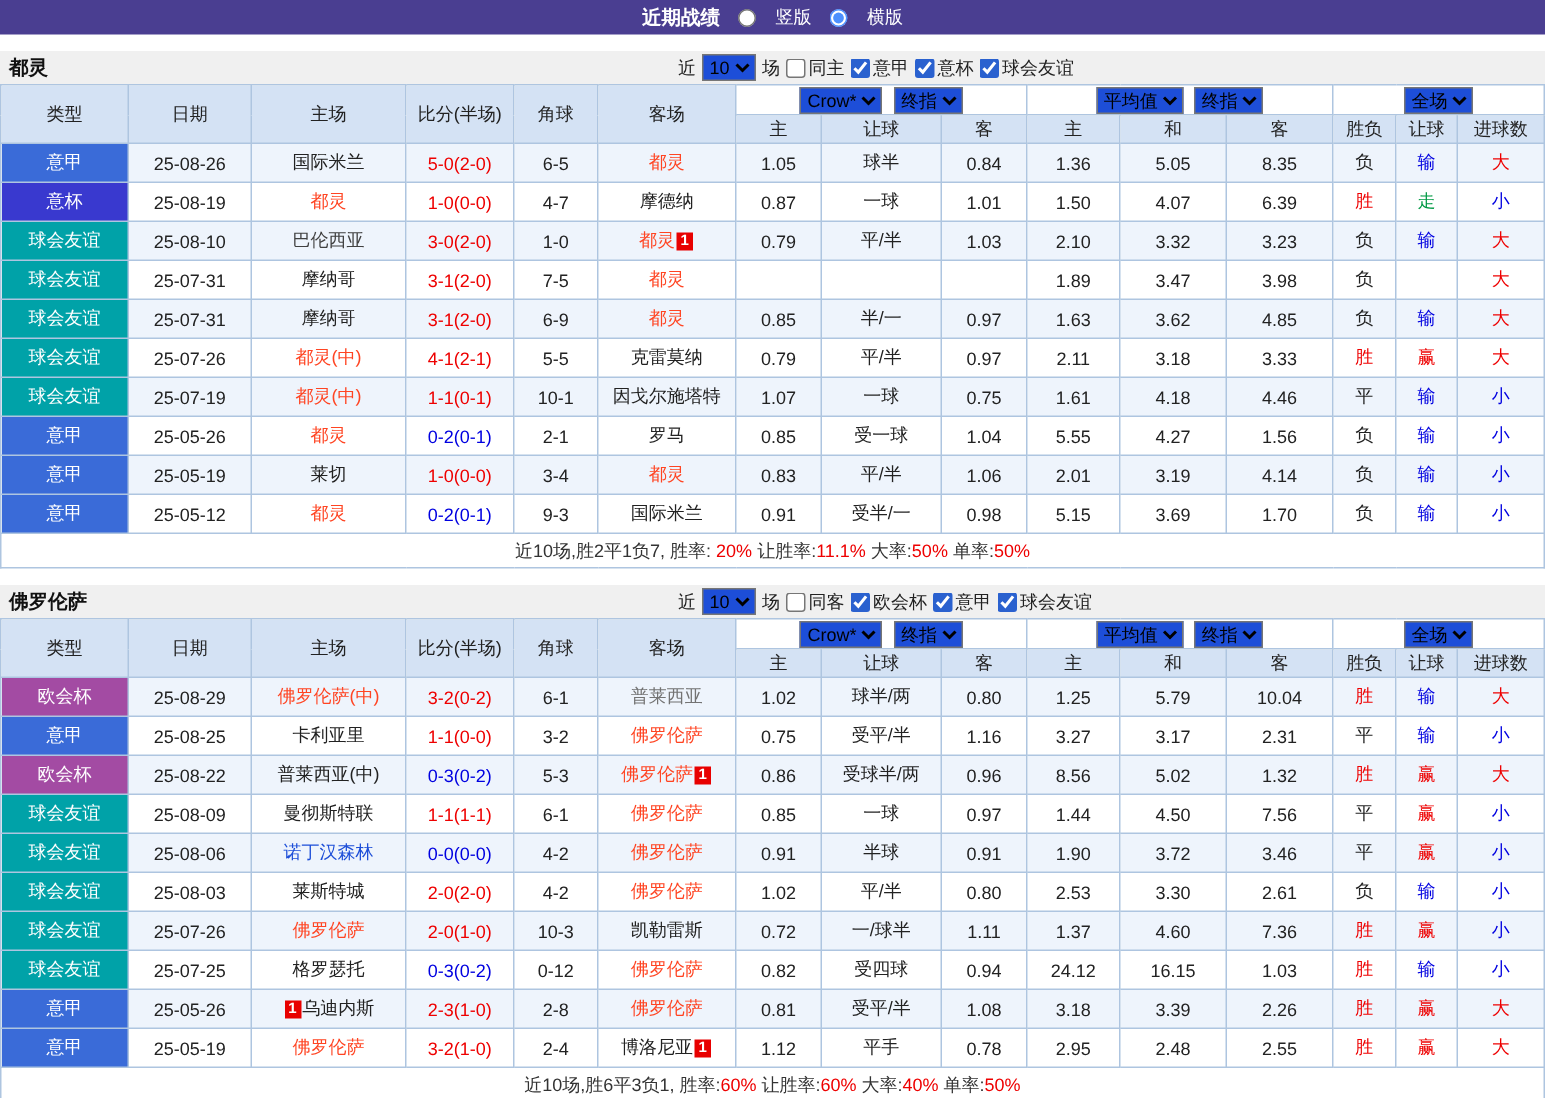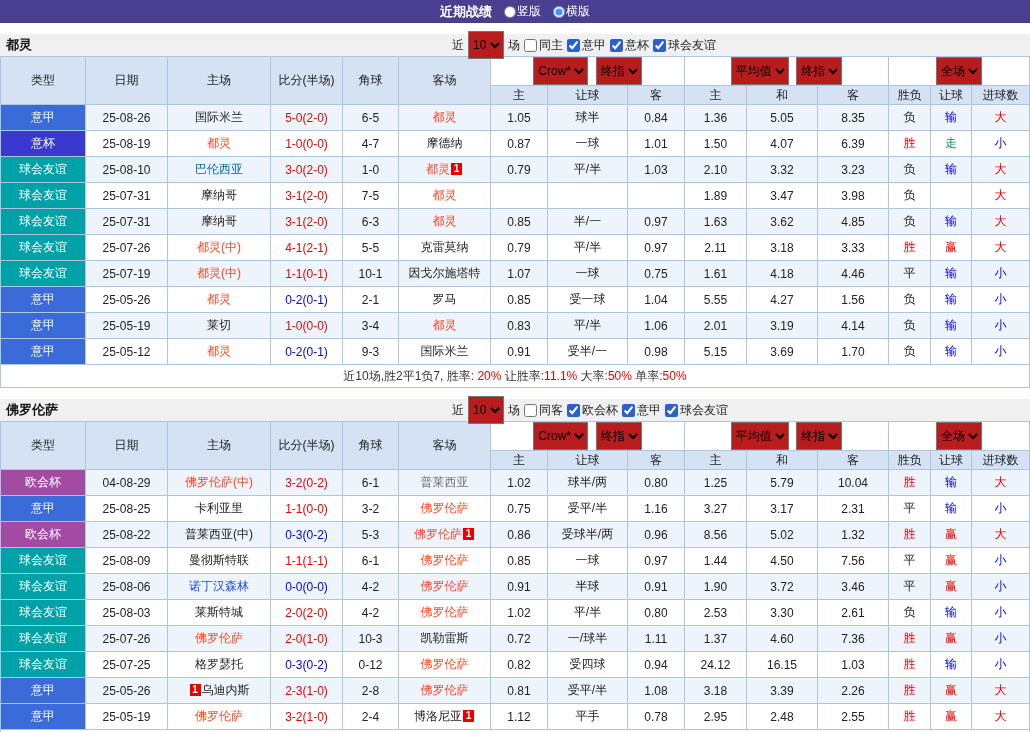--- a/index.html
+++ b/index.html
@@ -15,21 +15,21 @@
   .topbar {
     height: 23px;
     background: #4a3e91;
     color: #fff;
     display: flex;
     align-items: center;
     justify-content: center;
     gap: 12px;
   }
   .topbar .title { font-weight: bold; font-size: 13px; }
-  .topbar label { display: flex; align-items: center; gap: 1px; font-size: 12px; cursor: pointer; color:#fff; }
+  .topbar label { display: flex; align-items: center; gap: 13px; font-size: 12px; cursor: pointer; color:#fff; }
   .topbar input[type=radio] { margin: 0; width: 12px; height: 12px; accent-color: #4d90fe; }
 
   
   .section { margin-top: 11px; }
   .section-bar {
     height: 22px;
     background: #f0f0f0;
     display: flex;
     align-items: center;
     position: relative;
@@ -39,21 +39,21 @@
   .filters {
     position: absolute;
     left: 452px;
     display: flex;
     align-items: center;
     gap: 4px;
     white-space: nowrap;
   }
   .filters label { display: flex; align-items: center; gap: 2px; cursor: pointer; }
   .filters input[type=checkbox] { margin: 0; width: 13px; height: 13px; accent-color: #2a61cf; }
-  .filters select, thead select { height: 28px; font-size: 12px; background: #b91c1c; }
+  .filters select, thead select { height: 18px; font-size: 12px; background: #1d4ed8; }
 
   
   table { border-collapse: collapse; width: 1030px; table-layout: fixed; }
   th, td {
     border: 1px solid #aec5e0;
     text-align: center;
     padding: 0;
     overflow: hidden;
     white-space: nowrap;
     font-weight: normal;
@@ -206,21 +206,21 @@
             <td>1.50</td>
             <td>4.07</td>
             <td>6.39</td>
             <td style="color: rgb(238, 0, 0);">胜</td>
             <td style="color: rgb(0, 153, 68);">走</td>
             <td style="color: rgb(0, 0, 224);">小</td>
           </tr>
           <tr class="alt">
             <td class="type" style="color: rgb(255, 255, 255); background: rgb(0, 162, 168);">球会友谊</td>
             <td>25-08-10</td>
-            <td style="color: #0369a1;"><span>巴伦西亚</span></td>
+            <td style="color: #404040;"><span>巴伦西亚</span></td>
             <td style="color: rgb(238, 0, 0);">3-0(2-0)</td>
             <td>1-0</td>
             <td style="color: rgb(255, 68, 34); margin-left: 32px;"><span>都灵</span><span class="badge">1</span></td>
             <td>0.79</td>
             <td>平/半</td>
             <td>1.03</td>
             <td>2.10</td>
             <td>3.32</td>
             <td>3.23</td>
             <td style="color: rgb(34, 34, 34);">负</td>
@@ -242,21 +242,21 @@
             <td>3.98</td>
             <td style="color: rgb(34, 34, 34);">负</td>
             <td style="color: rgb(34, 34, 34);"></td>
             <td style="color: rgb(238, 0, 0);">大</td>
           </tr>
           <tr class="alt">
             <td class="type" style="color: rgb(255, 255, 255); background: rgb(0, 162, 168);">球会友谊</td>
             <td>25-07-31</td>
             <td style="color: rgb(34, 34, 34);"><span>摩纳哥</span></td>
             <td style="color: rgb(238, 0, 0);">3-1(2-0)</td>
-            <td>6-3</td>
+            <td>6-9</td>
             <td style="color: rgb(255, 68, 34);"><span>都灵</span></td>
             <td>0.85</td>
             <td>半/一</td>
             <td>0.97</td>
             <td>1.63</td>
             <td>3.62</td>
             <td>4.85</td>
             <td style="color: rgb(34, 34, 34);">负</td>
             <td style="color: rgb(0, 0, 224);">输</td>
             <td style="color: rgb(238, 0, 0);">大</td>
@@ -427,21 +427,21 @@
           <th>和</th>
           <th>客</th>
           <th>胜负</th>
           <th>让球</th>
           <th>进球数</th>
         </tr>
       </thead>
       <tbody>
           <tr class="alt">
             <td class="type" style="color: rgb(255, 255, 255); background: rgb(163, 75, 163);">欧会杯</td>
-            <td>04-08-29</td>
+            <td>25-08-29</td>
             <td style="color: rgb(255, 68, 34);"><span>佛罗伦萨(中)</span></td>
             <td style="color: rgb(238, 0, 0);">3-2(0-2)</td>
             <td>6-1</td>
             <td style="color: #737373;"><span>普莱西亚</span></td>
             <td>1.02</td>
             <td>球半/两</td>
             <td>0.80</td>
             <td>1.25</td>
             <td>5.79</td>
             <td>10.04</td>

